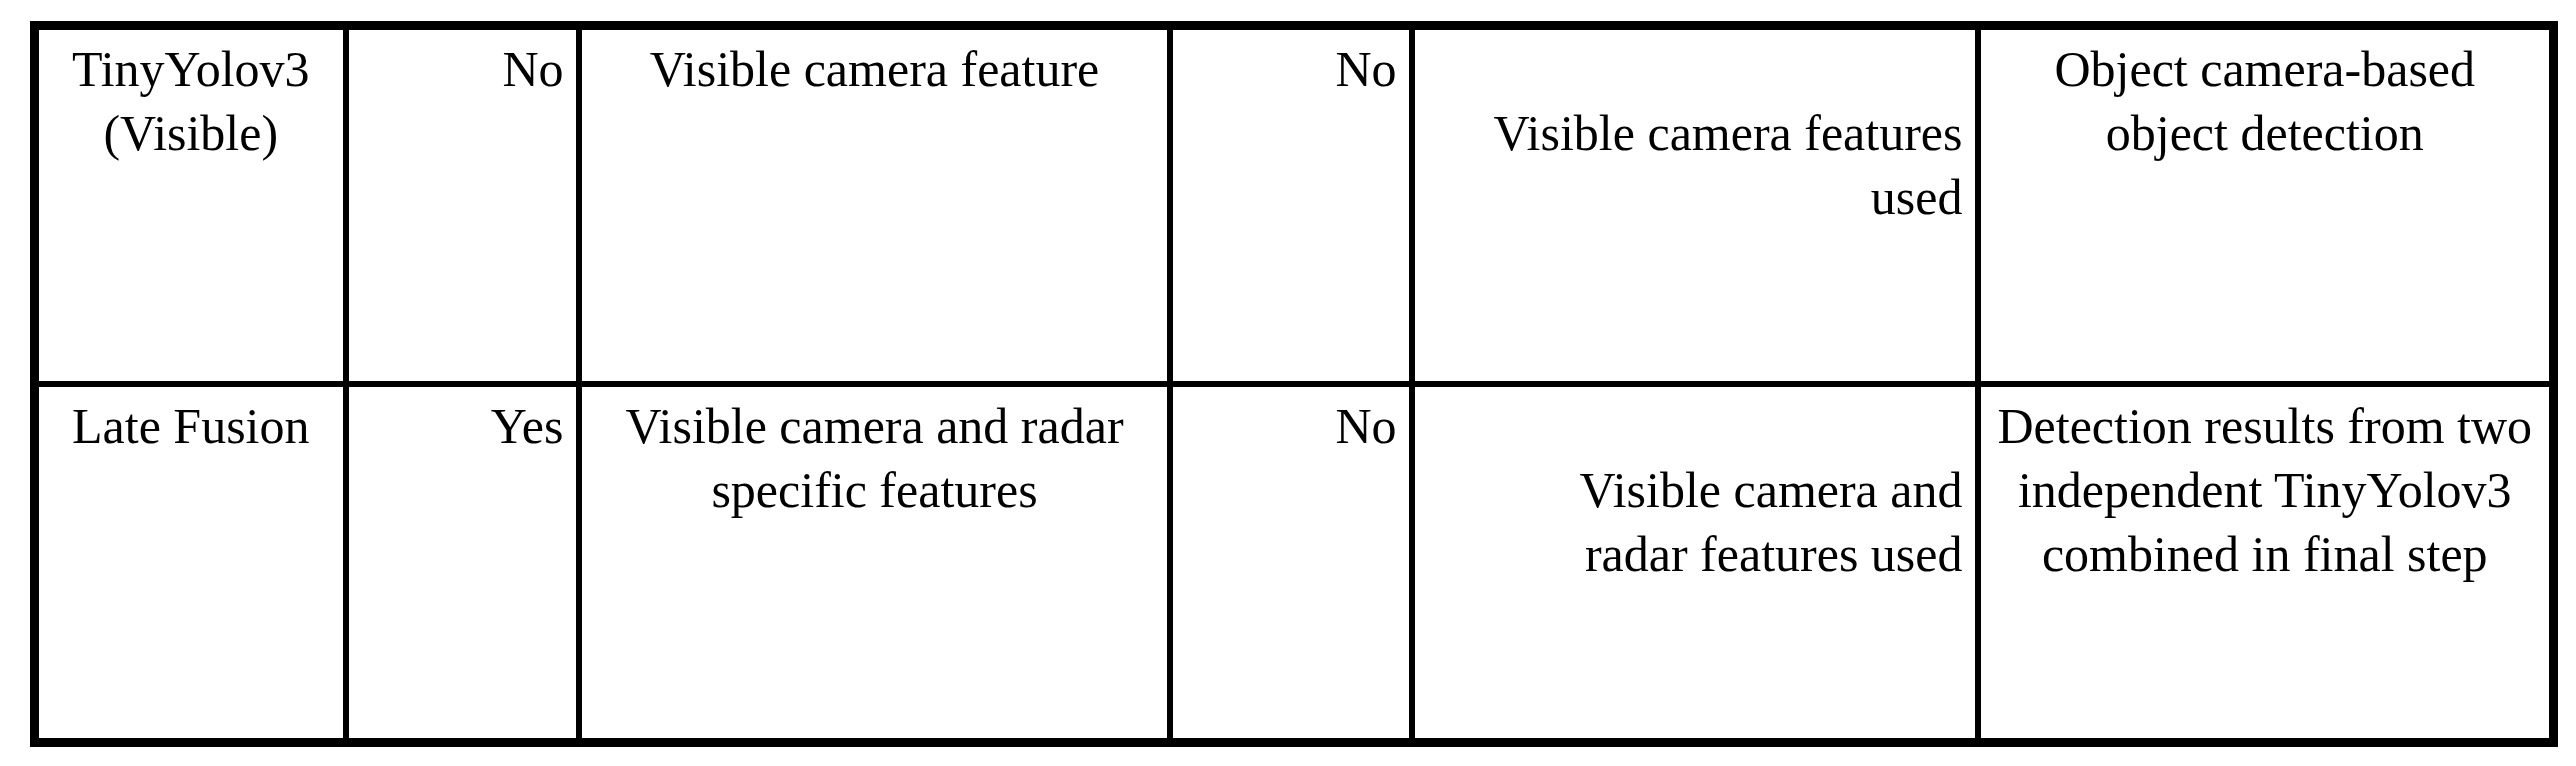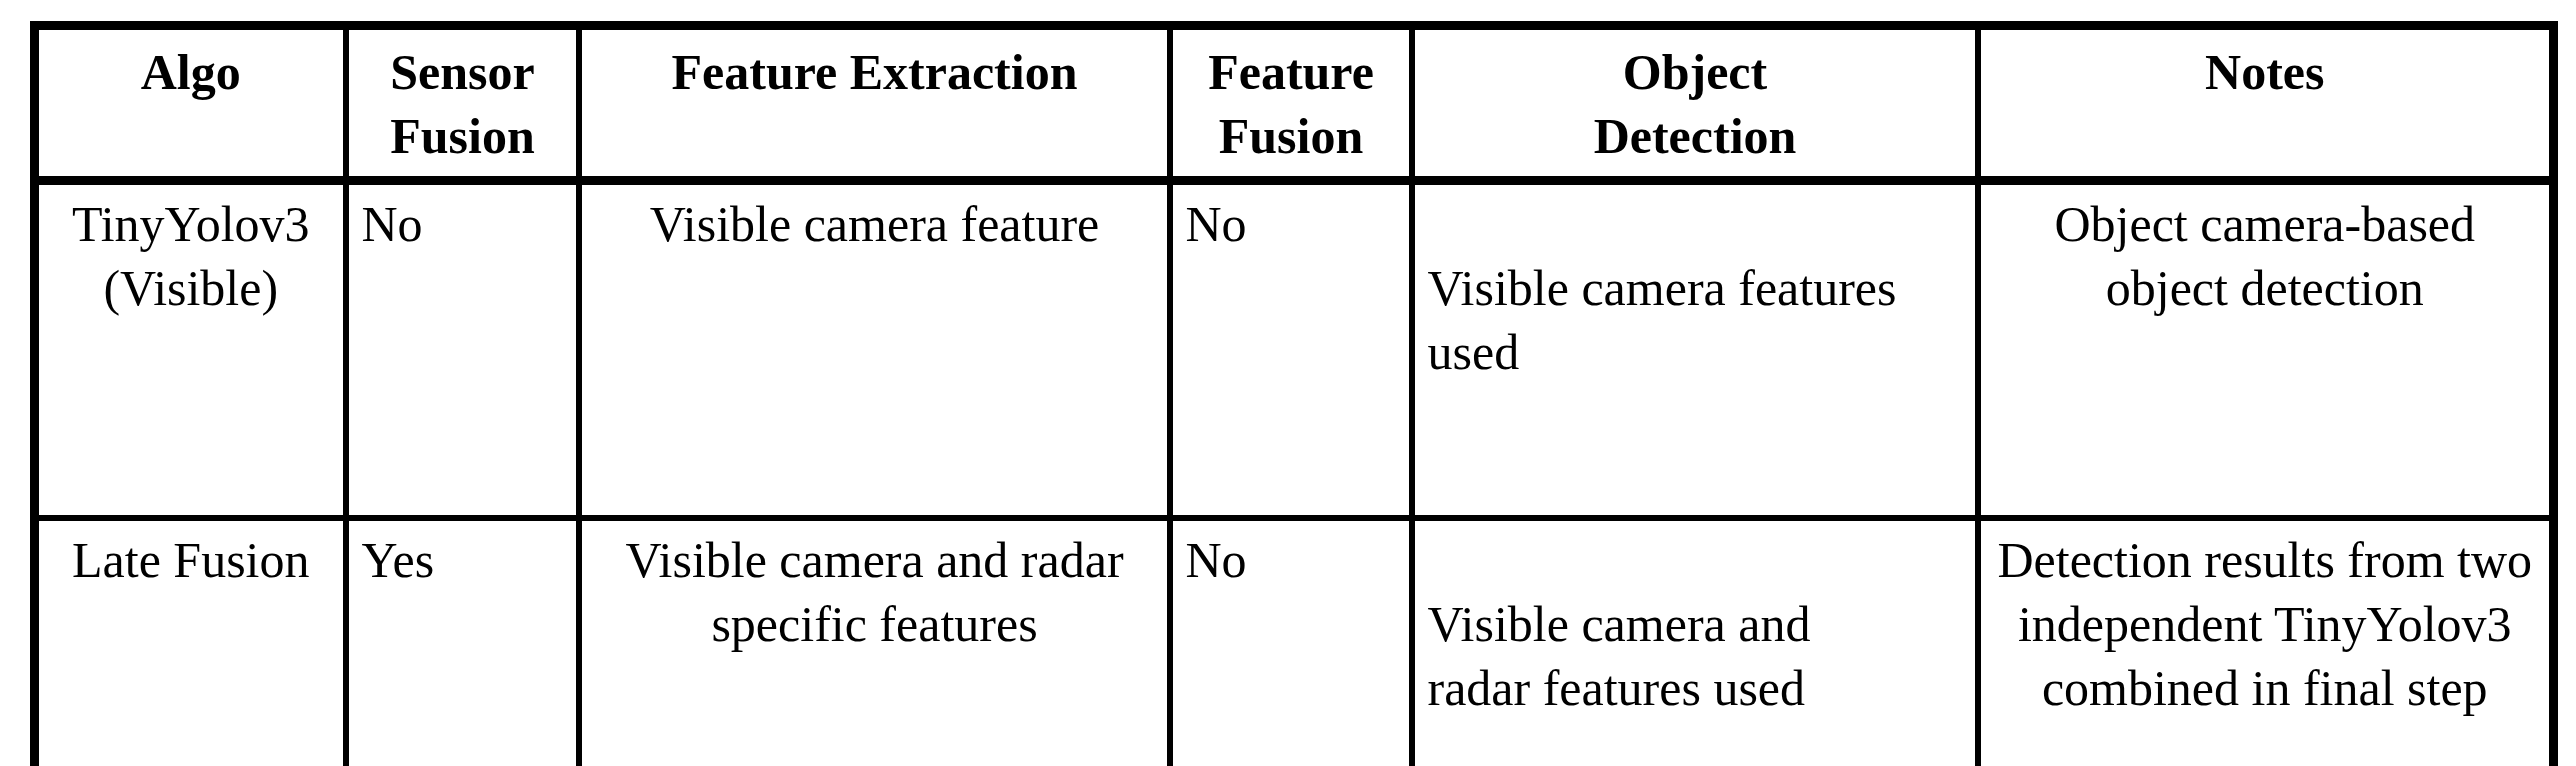--- a/index.html
+++ b/index.html
@@ -39,48 +39,37 @@
   table.comparison th {
     border-bottom: 9.8px solid #000000;
     font-weight: bold;
     text-align: center;
     padding-top: 10.7px;
   }
   tr.header-row { height: 155px; }
   tr.row-0 { height: 151px; }
   tr.row-1 { height: 208px; }
   .al { text-align: center; }
-  .ac { text-align: left; }
+  .ac { text-align: right; }
   .italic-line { font-style: italic; }
 </style>
 </head>
 <body>
 
 <div class="page">
   <table class="comparison">
     <colgroup>
       <col style="width:312px">
       <col style="width:233px">
       <col style="width:591px">
       <col style="width:242px">
       <col style="width:566px">
       <col style="width:575px">
     </colgroup>
     <tbody>
-      <tr class="header-row">
-        <th>Algo</th>
-        <th>Sensor
-Fusion</th>
-        <th>Feature Extraction</th>
-        <th>Feature
-Fusion</th>
-        <th>Object
-Detection</th>
-        <th>Notes</th>
-      </tr>
 
       <tr class="row-0">
         <td class="al">TinyYolov3
 (Visible)</td>
         <td class="ac">No</td>
         <td class="al">Visible camera feature</td>
         <td class="ac">No</td>
         <td class="ac">
           <div>Visible camera features
 used</div>

